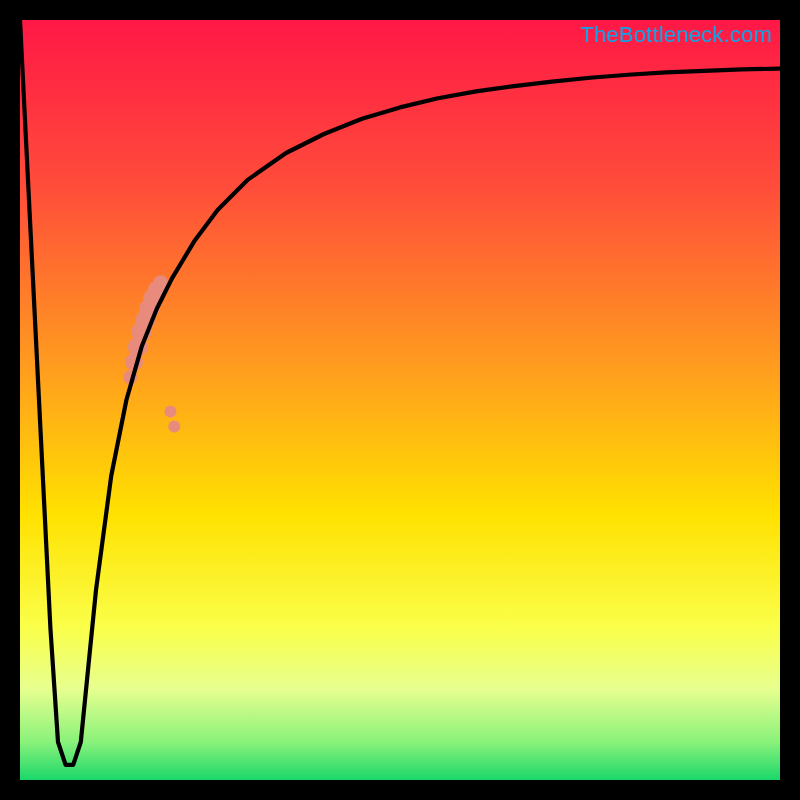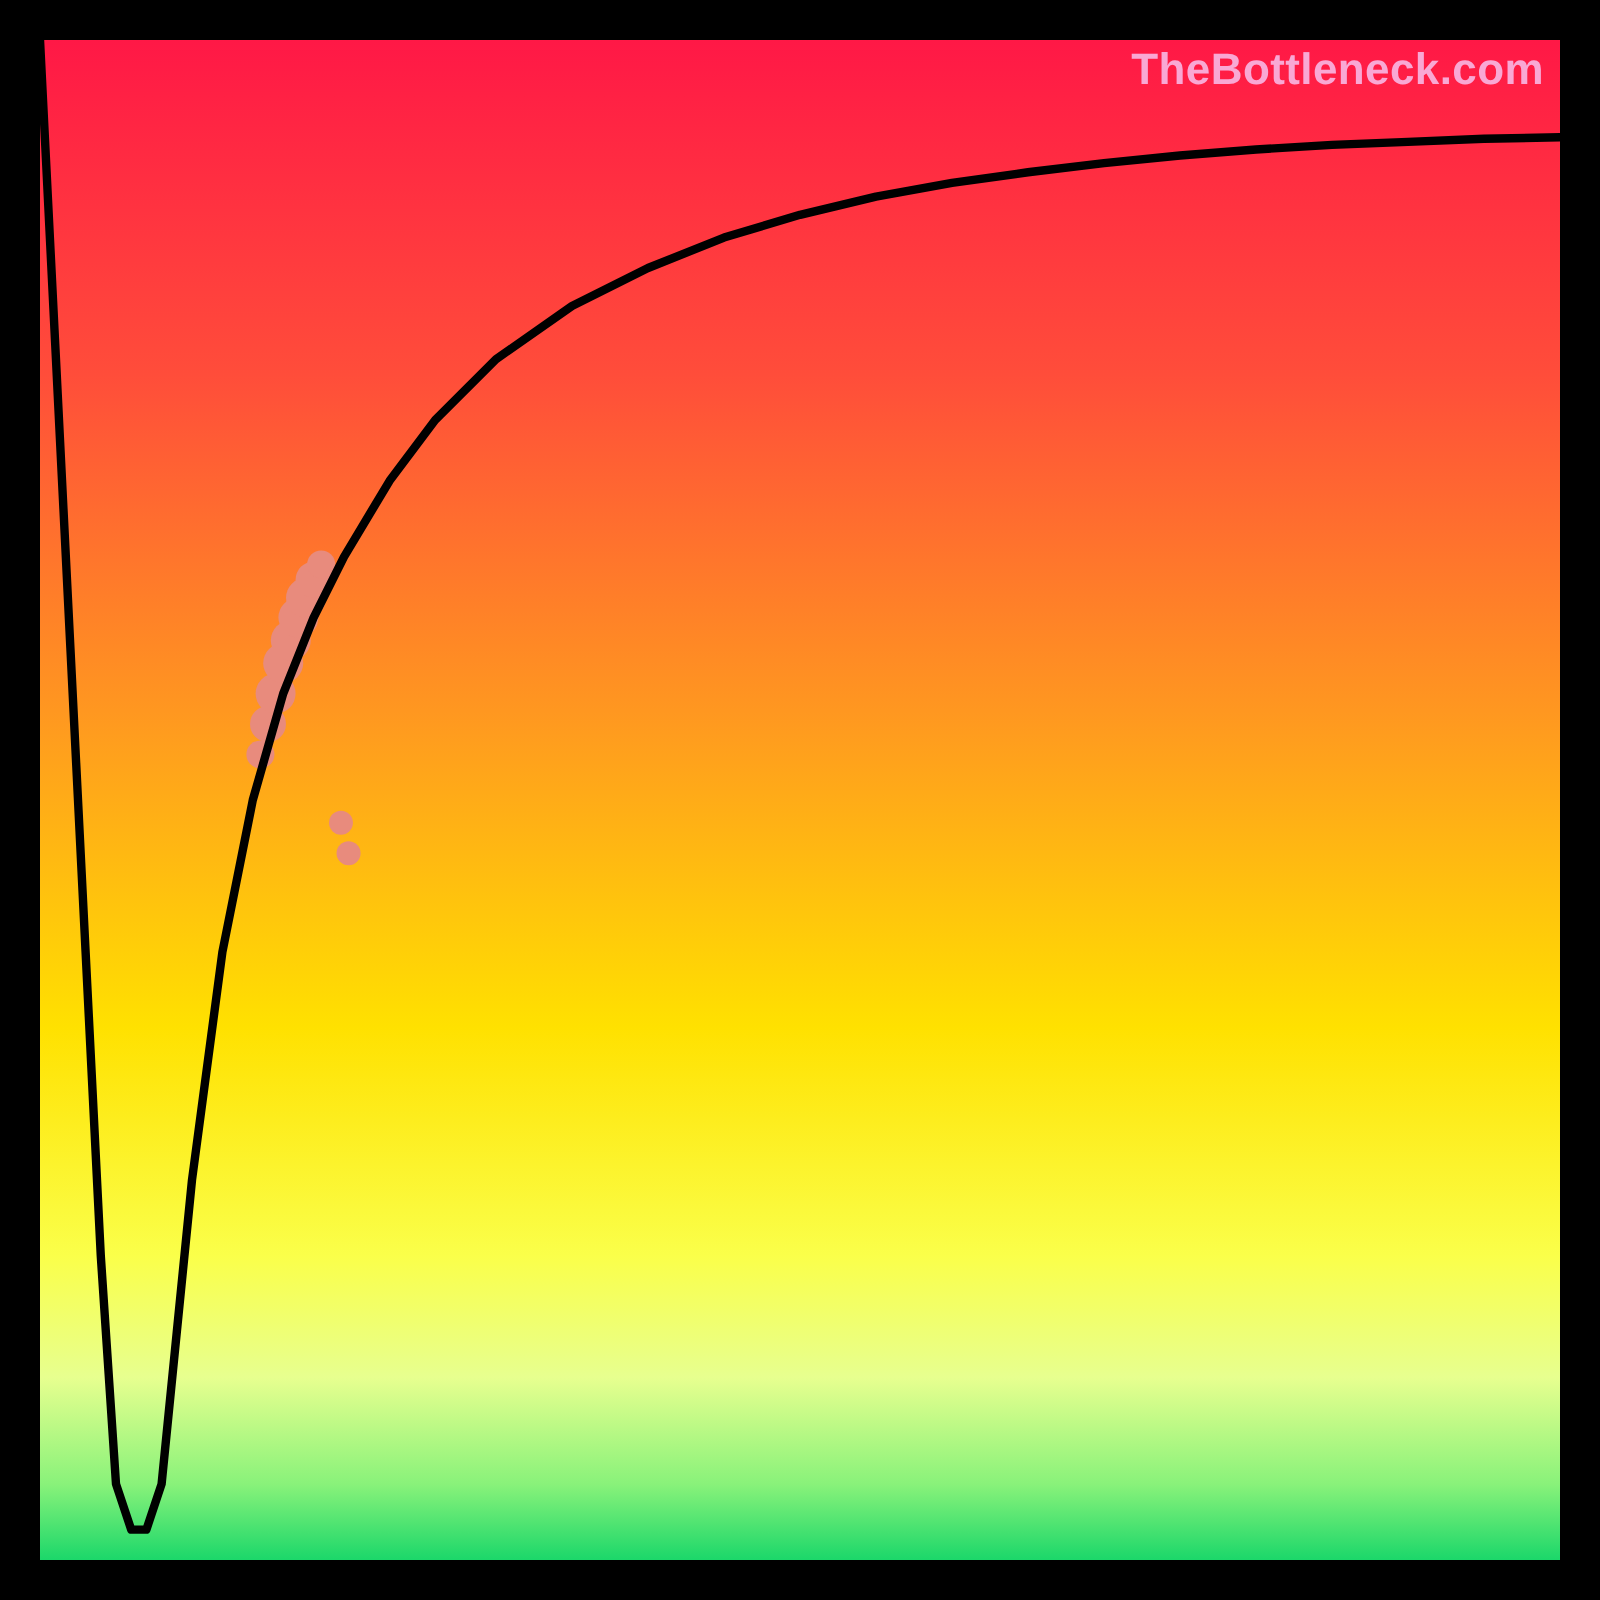--- a/index.html
+++ b/index.html
@@ -26,23 +26,23 @@
     overflow: hidden;
   }
   .gradient-bg {
     position: absolute;
     inset: 0;
   }
   .watermark {
     position: absolute;
     top: 2px;
     right: 8px;
-    color: #f9a8d4;
+    color: #0ea5e9;
     font-size: 22px;
-    font-weight: 700;
+    font-weight: 400;
     letter-spacing: 0.2px;
     user-select: none;
     margin-left: 12px;
   }
   svg.curve-layer {
     position: absolute;
     inset: 0;
     width: 100%;
     height: 100%;
   }

